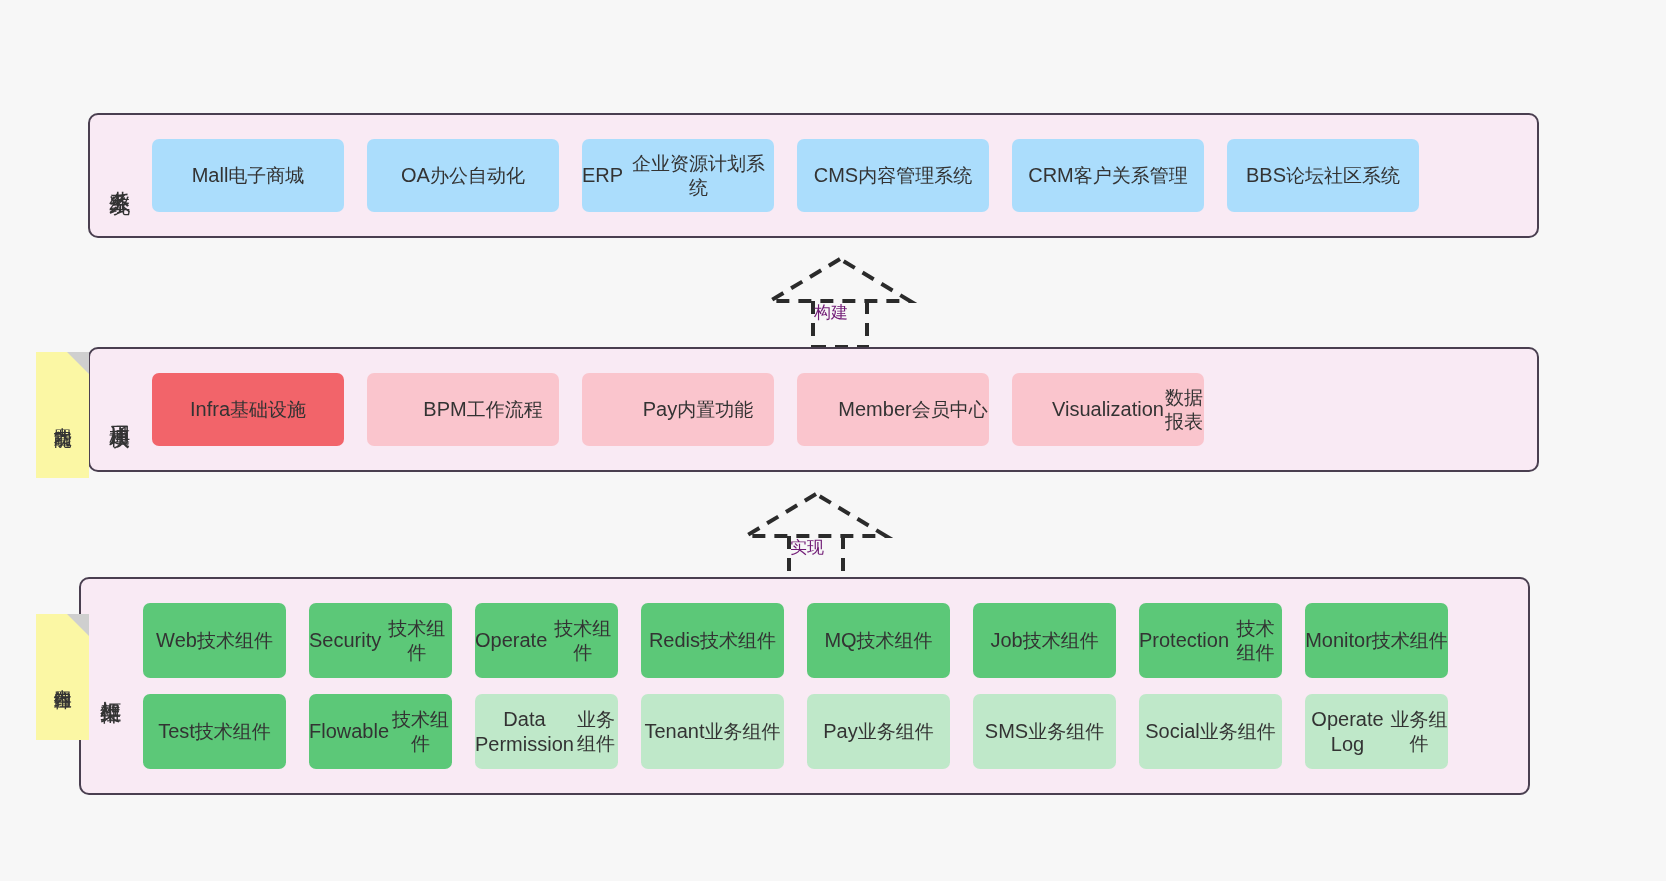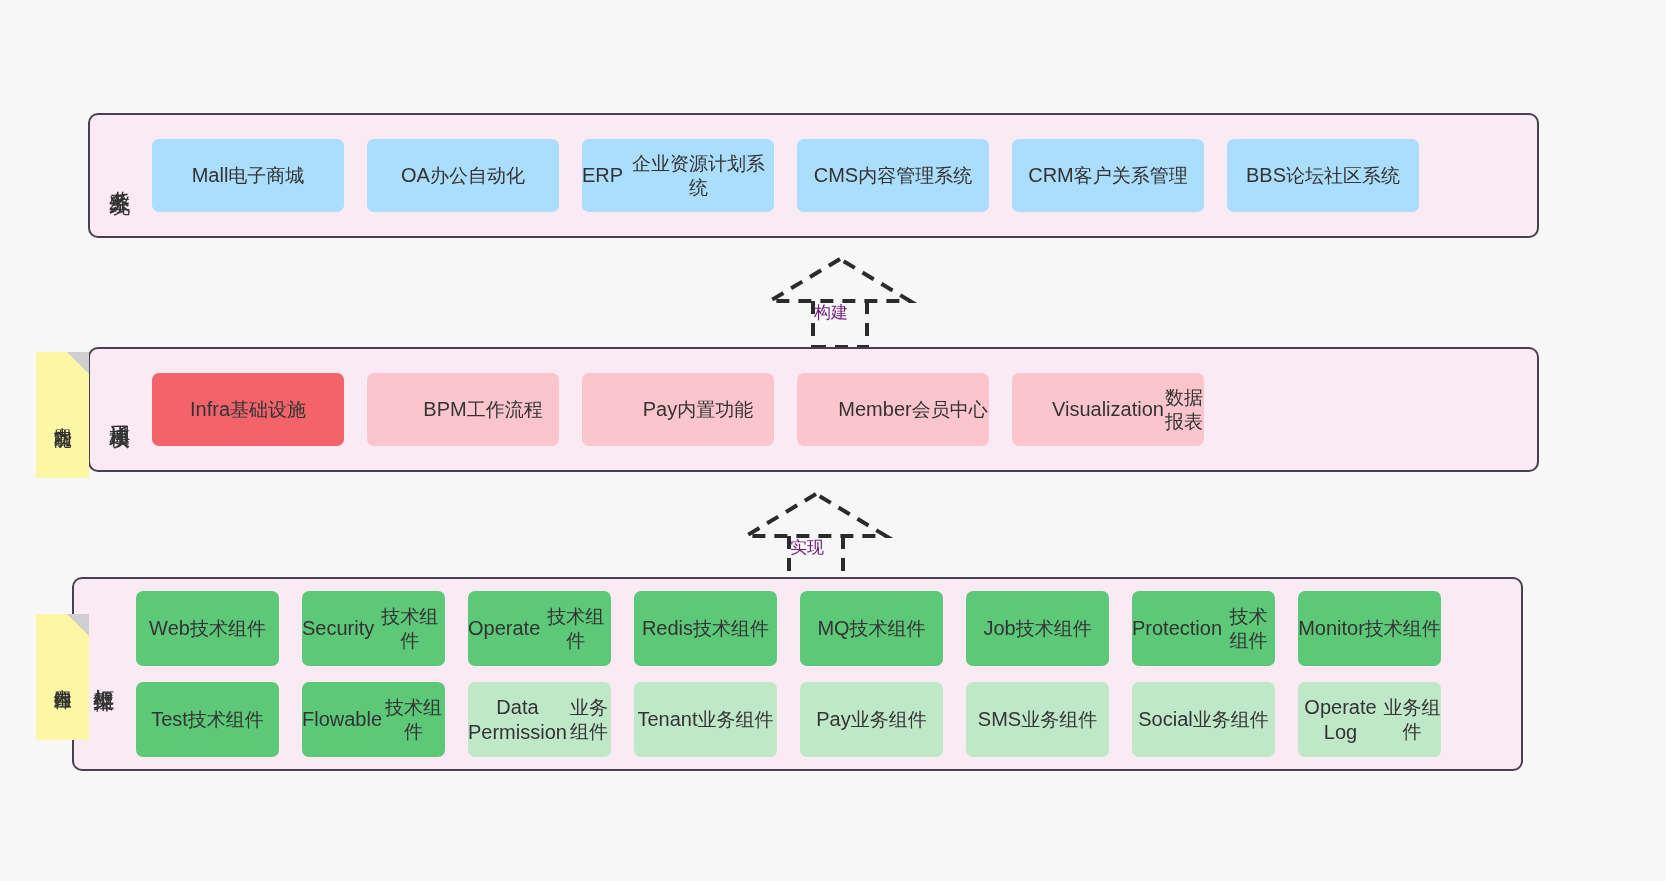--- a/index.html
+++ b/index.html
@@ -79,21 +79,21 @@
     background: #abddfc;
   }
 
   
   #layer-modules { left: 88px; top: 347px; width: 1451px; height: 125px; }
   #layer-modules .cell { width: 192px; height: 73px; }
   .c-red   { background: #f2646a; }
   .c-pink  { background: #fac5cd; padding-left: 40px; }
 
   
-  #layer-framework { left: 72px; top: 577px; width: 1451px; height: 194px; }
+  #layer-framework { left: 79px; top: 577px; width: 1451px; height: 218px; }
   #layer-framework .cell { width: 143px; height: 75px; }
   .c-green  { background: #5cc878; }
   .c-lgreen { background: #bfe8c9; }
 
   
   .note {
     position: absolute;
     background: #fbf7a4;
     width: 53px;
     font-size: 18px;

